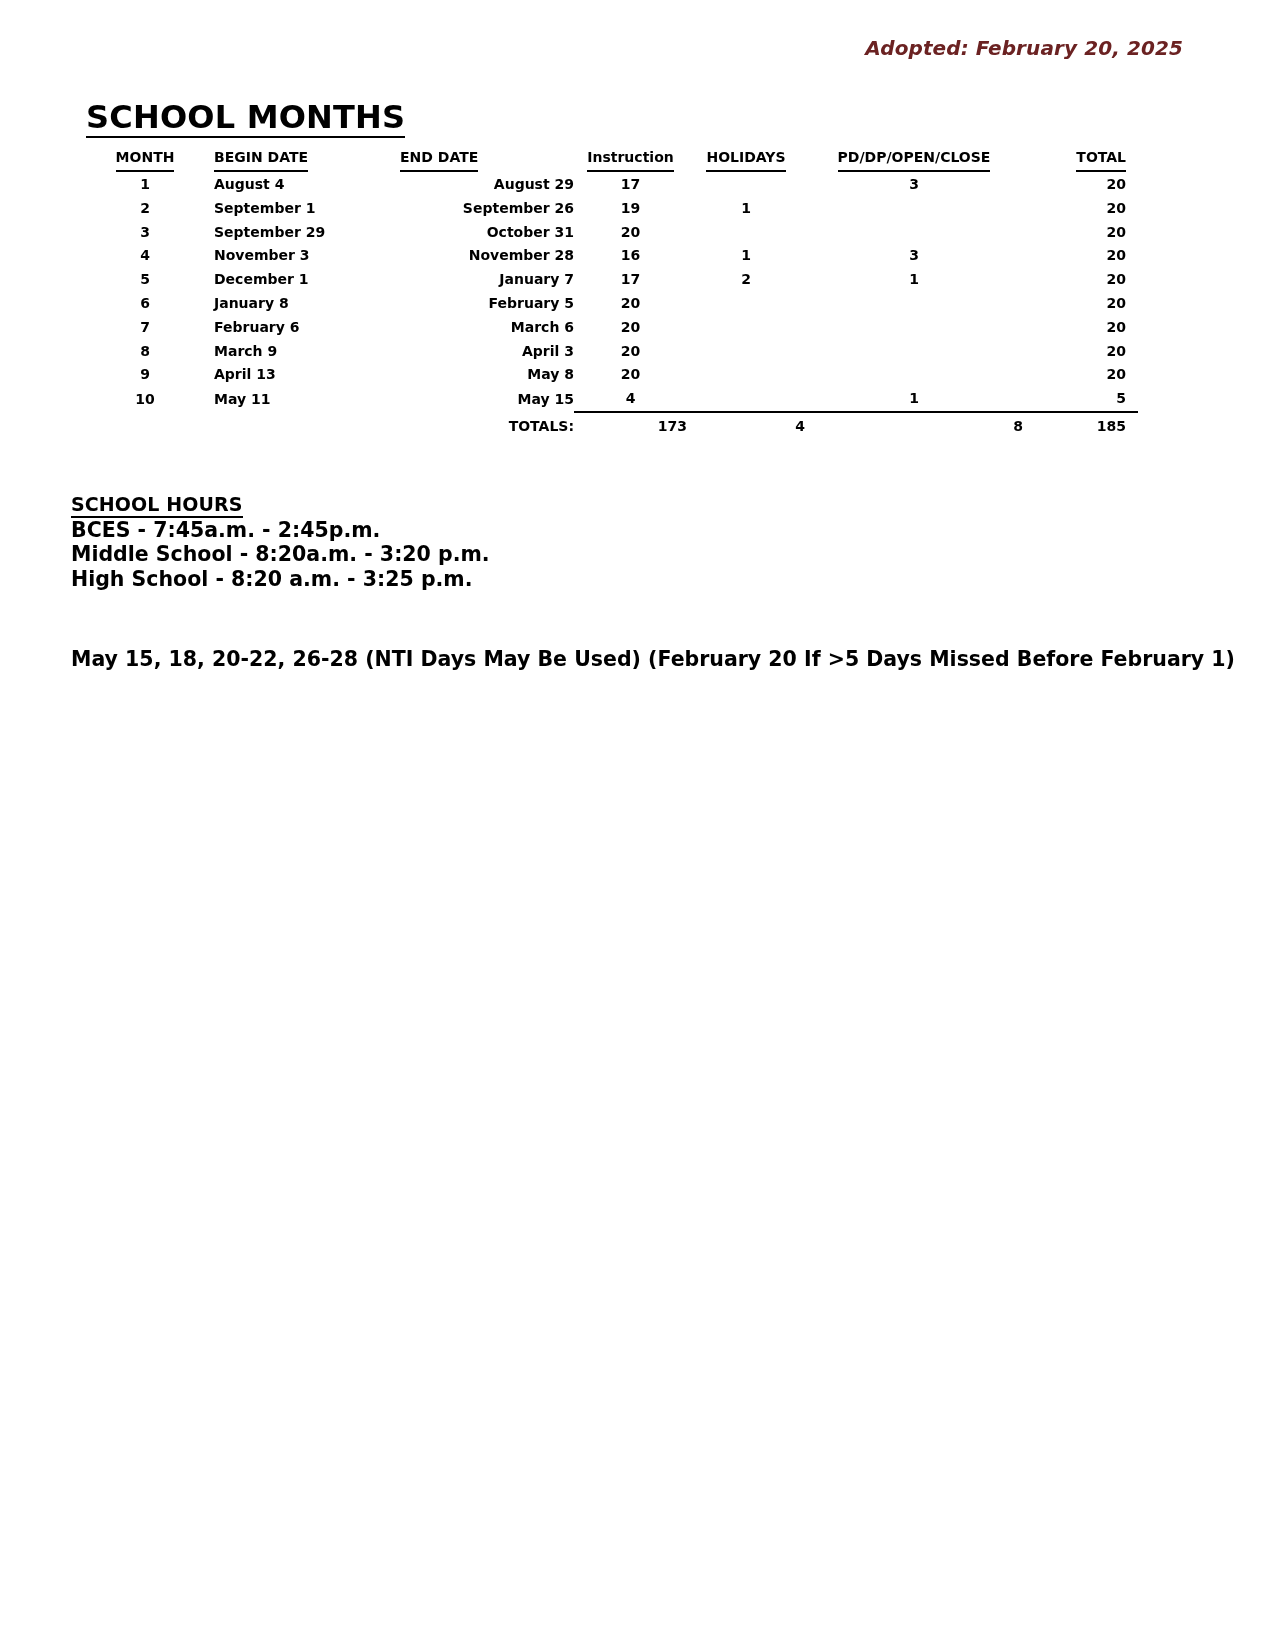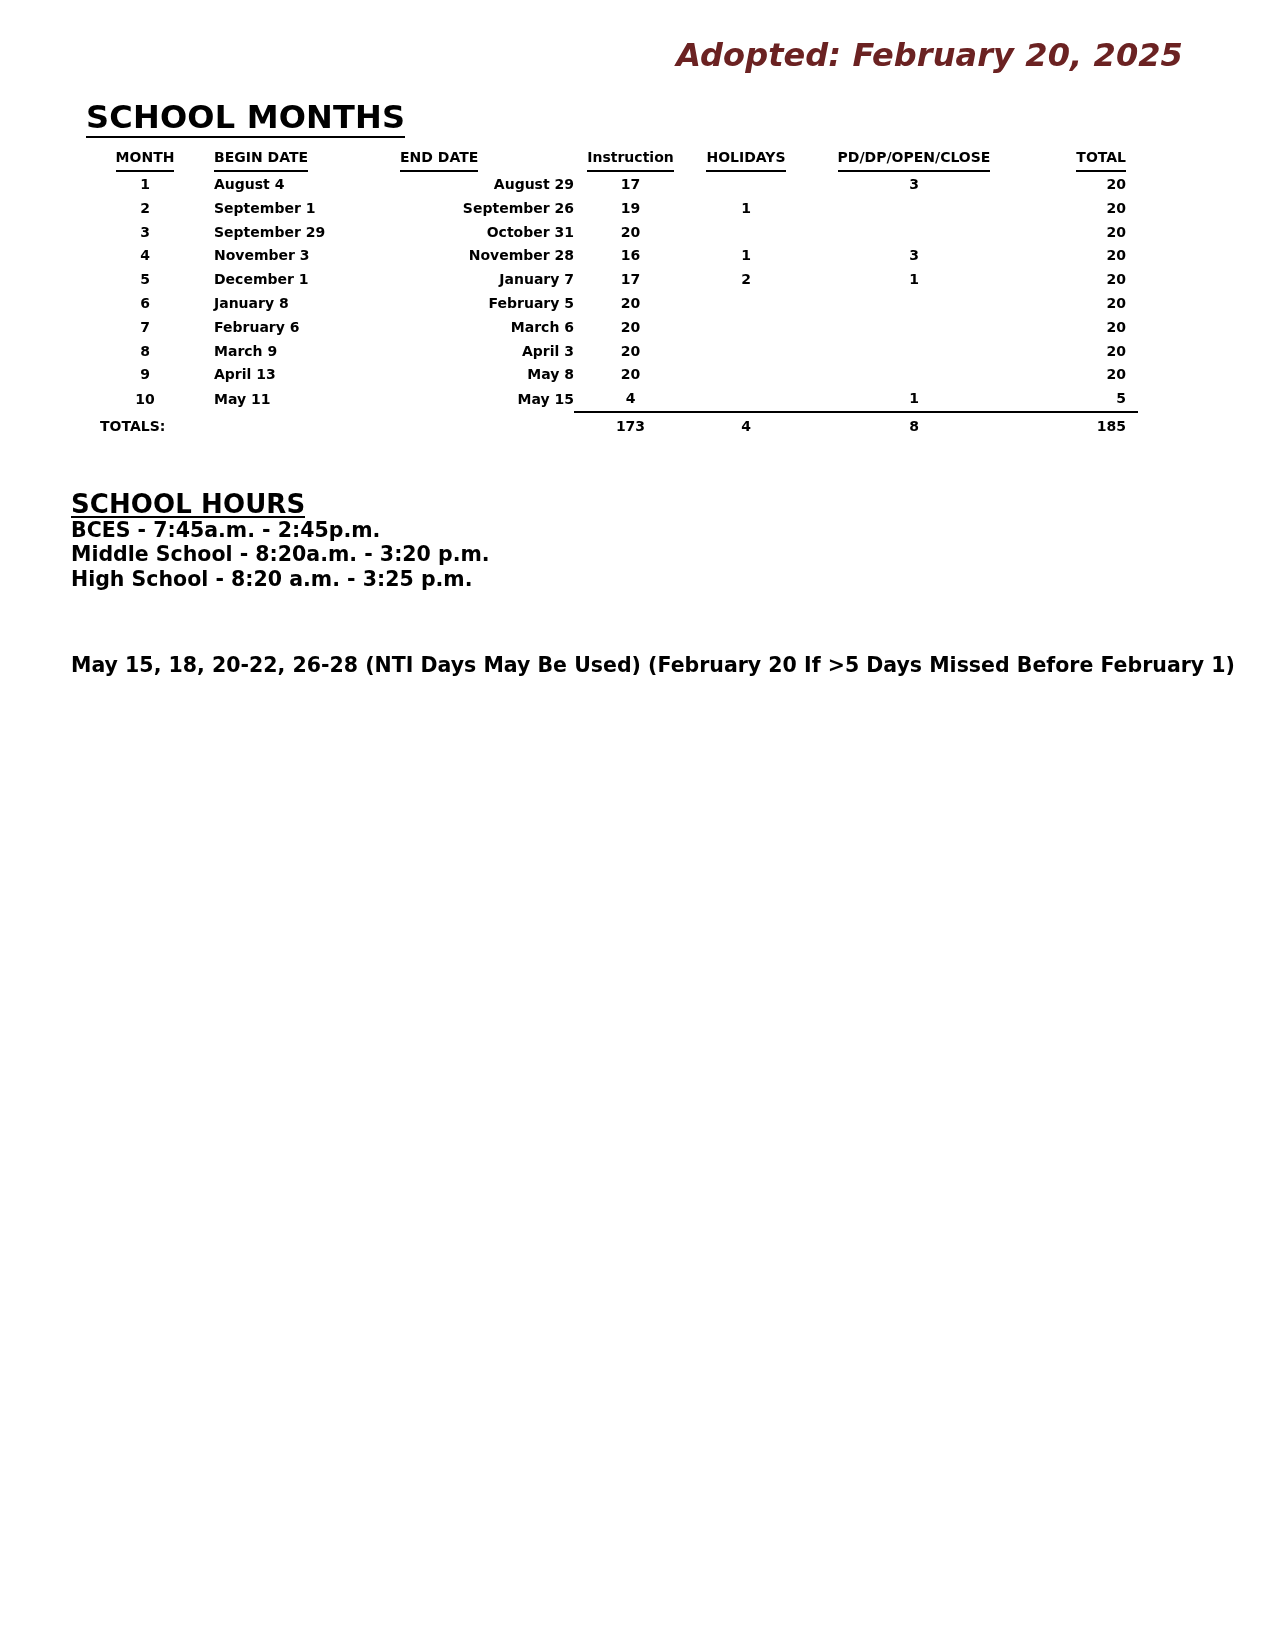--- a/index.html
+++ b/index.html
@@ -24,21 +24,21 @@
   }
 
   
   .adopted-line {
     position: absolute;
     top: 36px;
     right: 92px;
     font-family: "DejaVu Sans", sans-serif;
     font-weight: bold;
     font-style: italic;
-    font-size: 32px;
+    font-size: 20px;
     letter-spacing: 0.1px;
     color: #6b2222;
     white-space: nowrap;
   }
 
   
   .school-months {
     position: absolute;
     top: 100px;
     left: 86px;
@@ -100,57 +100,58 @@
   th.t-num    { text-align: center; }
   th.t-total  { text-align: right; padding-right: 12px !important; }
 
   
   tr.subtotal-row td.ruled {
     border-bottom: 2.6px solid #000;
   }
 
   tr.totals-row td {
     padding-top: 2px;
+    text-align: right;
   }
   td.totals-label {
     text-align: left;
     padding-left: 14px !important;
   }
 
   
   .school-hours {
     position: absolute;
     top: 492px;
     left: 71px;
     font-size: 20.5px;
     font-weight: bold;
     line-height: 24.2px;
   }
   .block-title {
     display: inline-block;
     border-bottom: 2.5px solid #000;
     padding-bottom: 0px;
-    font-size: 26px;
+    font-size: 19px;
     font-weight: bold;
     letter-spacing: 0.1px;
   }
   .hours-line { white-space: nowrap; }
 
   
   .makeup {
     position: absolute;
     top: 636px;
     left: 71px;
     font-size: 20.5px;
     font-weight: bold;
     line-height: 24.2px;
   }
   .makeup-line {
     white-space: nowrap;
-    margin-top: 17px;
+    margin-top: 11px;
   }
 </style>
 </head>
 <body>
 
 <div class="page">
 
   <div class="adopted-line">Adopted: February 20, 2025</div>
 
   <div class="school-months">

